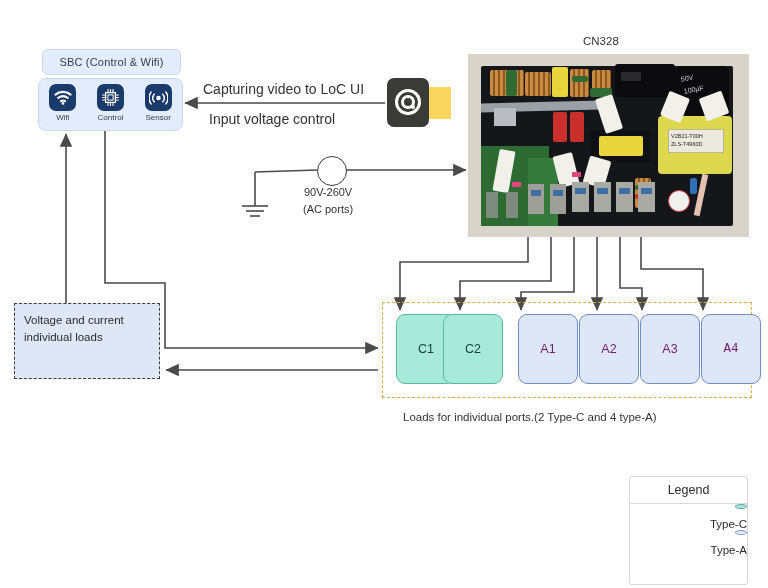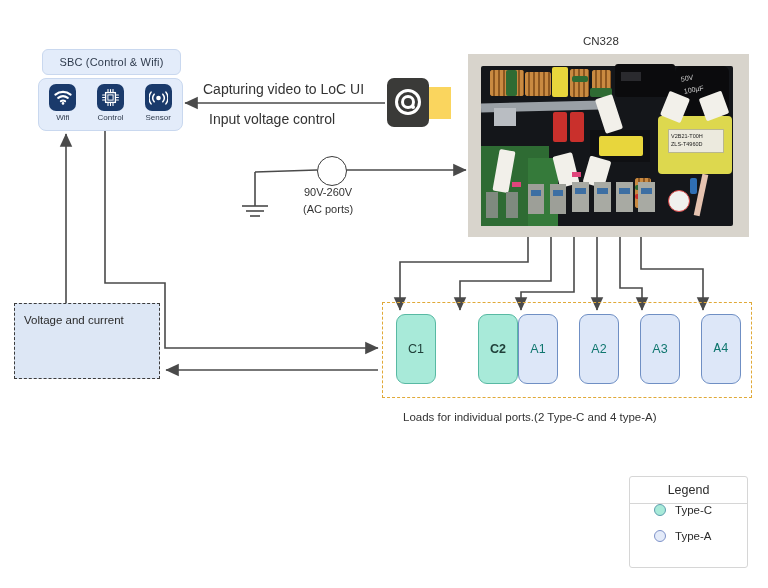--- a/index.html
+++ b/index.html
@@ -116,41 +116,41 @@
   .rcap{background:#c9302c;border-radius:2px;}
   .bcap{background:#0b0b0d;border-radius:3px;}
   .wwire{background:#f2f0ea;border-radius:2px;}
 
   
   #load-dash{
     left:382px;top:302px;width:370px;height:96px;
     border:1.6px dashed #e0a938;box-sizing:border-box;
   }
   .load-box{
-    position:absolute;top:314px;width:40px;height:70px;
+    position:absolute;top:314px;width:60px;height:70px;
     border-radius:9px;box-sizing:border-box;
     display:flex;align-items:center;justify-content:center;
     font-size:12.5px;
   }
   .type-c{background:#a8ead9;border:1.3px solid #58b9a3;color:#20403a;}
-  .type-a{background:#dde7f8;border:1.3px solid #6f8fc4;color:#0f766e;justify-content:center;}
+  .type-a{background:#dde7f8;border:1.3px solid #6f8fc4;color:#701a75;justify-content:center;}
 
   
   #legend{
-    left:629px;top:476px;width:119px;height:92px;
+    left:629px;top:476px;width:119px;height:109px;
     background:#ffffff;border:1px solid #d6d6d6;border-radius:3px;
     box-sizing:border-box;
   }
   #legend .lg-head{
     height:26px;display:flex;align-items:center;justify-content:center;
     border-bottom:1px solid #d6d6d6;font-size:12.5px;color:#2b2b2b;
   }
   #legend .lg-row{
-    height:26px;display:flex;align-items:flex-start;padding-left:24px;
-    font-size:11.5px;color:#2b2b2b;gap:9px;
+    height:26px;display:flex;align-items:flex-end;padding-left:24px;
+    font-size:11.5px;color:#2b2b2b;gap:9px;flex-direction:column;
   }
   .lg-dot{width:12px;height:12px;border-radius:50%;box-sizing:border-box;}
   .lg-c{background:#a8ead9;border:1.4px solid #5f9fae;}
   .lg-a{background:#e4ebf9;border:1.4px solid #7f93c9;}
 </style>
 </head>
 <body>
 
 <div class="stage">
 
@@ -327,29 +327,30 @@
     <div class="comp" style="left:151px;top:134px;width:11px;height:6px;background:#3d6fa3;"></div>
     <div class="comp" style="left:173px;top:134px;width:11px;height:6px;background:#3d6fa3;"></div>
     <div class="comp" style="left:18px;top:138px;width:12px;height:26px;background:#7f8a7f;"></div>
     <div class="comp" style="left:38px;top:138px;width:12px;height:26px;background:#7f8a7f;"></div>
     <div class="comp" style="left:44px;top:128px;width:9px;height:5px;background:#e0457b;"></div>
     <div class="comp" style="left:104px;top:118px;width:9px;height:5px;background:#e0457b;"></div>
   </div>
 
   <div class="abs" id="vbox">
     <div class="vtext">Voltage and current</div>
+    <div class="vtext">individual loads</div>
   </div>
 
 
   <div class="abs" id="load-dash"></div>
 
   <div class="abs load-box type-c" style="left:396px;">
       <span>C1</span>
     </div>
-  <div class="abs load-box type-c" style="left:478px;font-weight:bold;">
+  <div class="abs load-box type-c" style="left:443px;">
       <span>C2</span>
     </div>
   <div class="abs load-box type-a" style="left:518px;">
       <span>A1</span>
     </div>
   <div class="abs load-box type-a" style="left:579px;">
       <span>A2</span>
     </div>
   <div class="abs load-box type-a" style="left:640px;">
       <span>A3</span>

